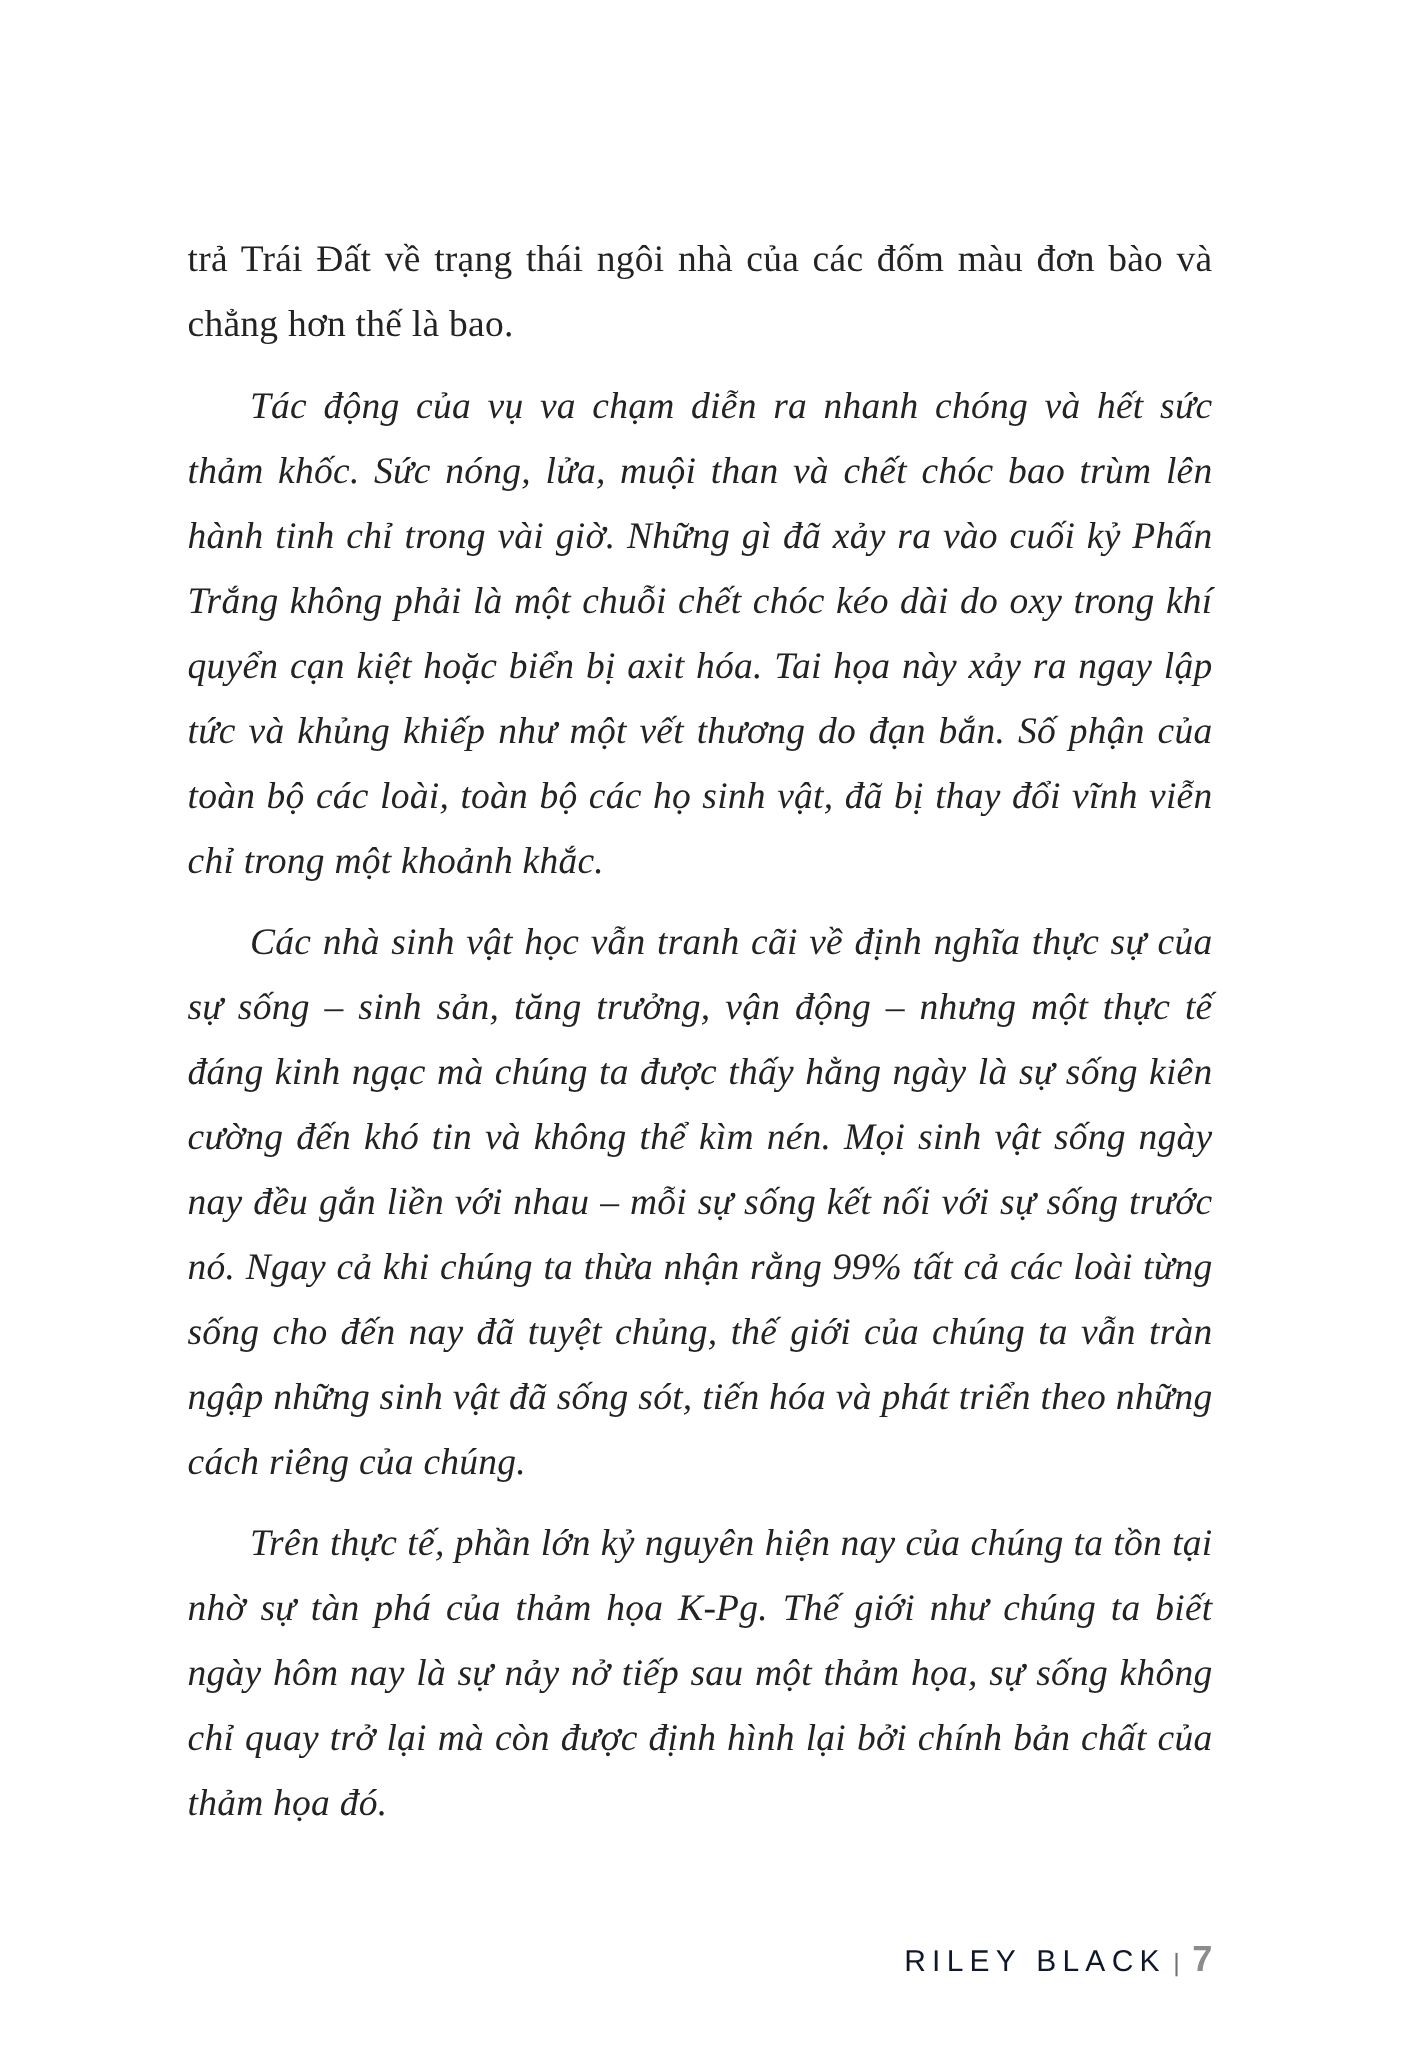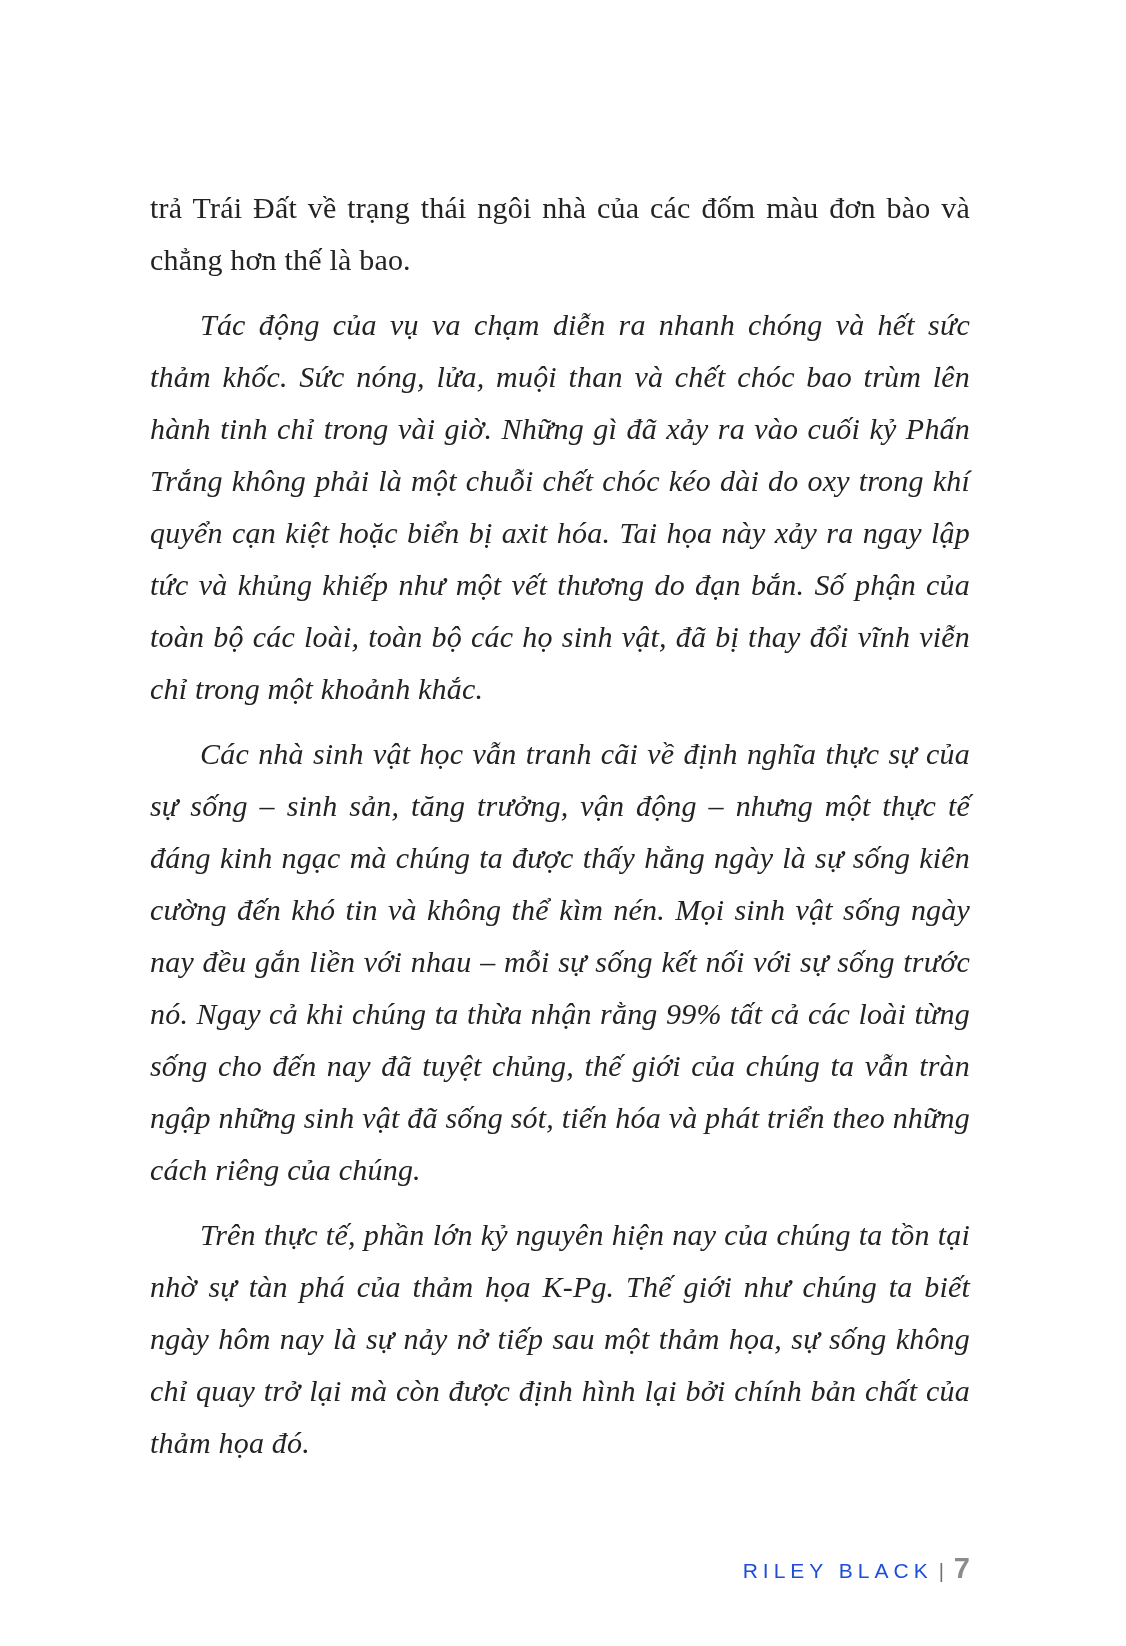--- a/index.html
+++ b/index.html
@@ -38,24 +38,24 @@
   .page-footer {
     position: absolute;
     top: 1516px;
     right: 156px;
     display: flex;
     align-items: baseline;
     font-family: "Liberation Sans", "DejaVu Sans", sans-serif;
     white-space: nowrap;
   }
   .running-author {
-    font-size: 21px;
+    font-size: 24px;
     letter-spacing: 5px;
     font-weight: 400;
-    color: #1d4ed8;
+    color: #0f172a;
   }
   .footer-sep {
     font-size: 20px;
     font-weight: 300;
     color: #6f6f6f;
     margin: 0 10px 0 6px;
   }
   .page-number {
     font-size: 29px;
     font-weight: 700;

